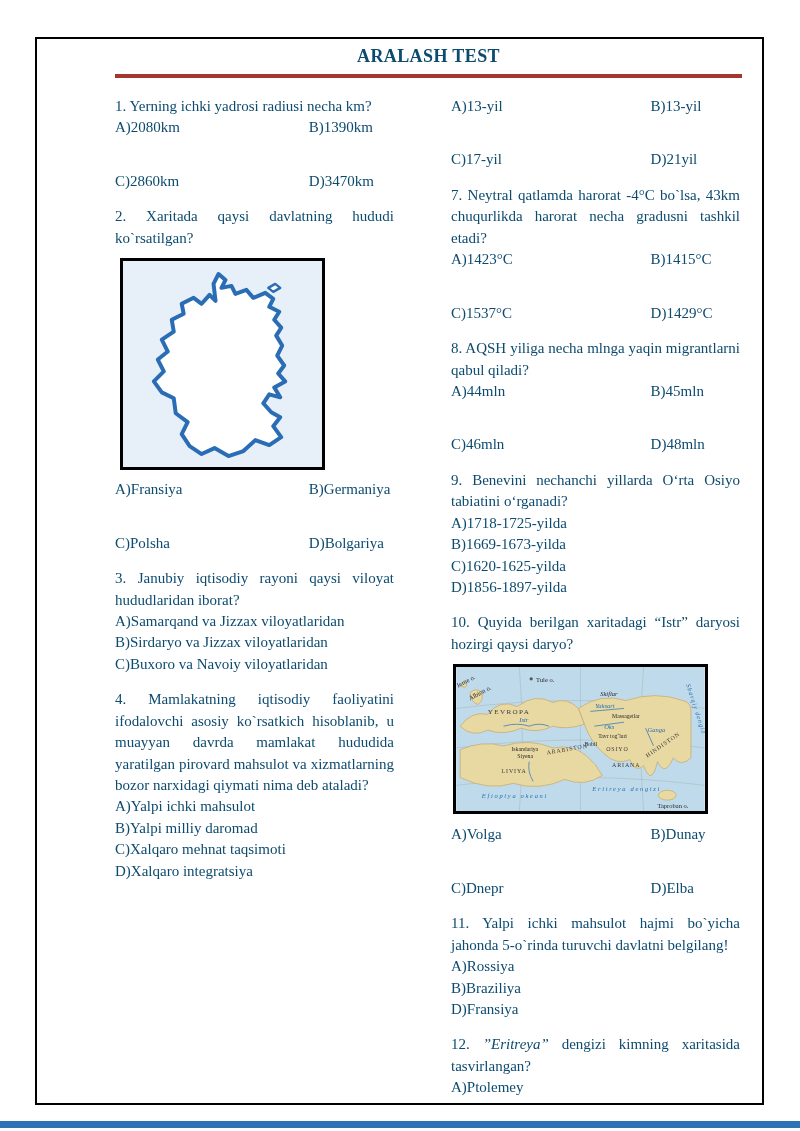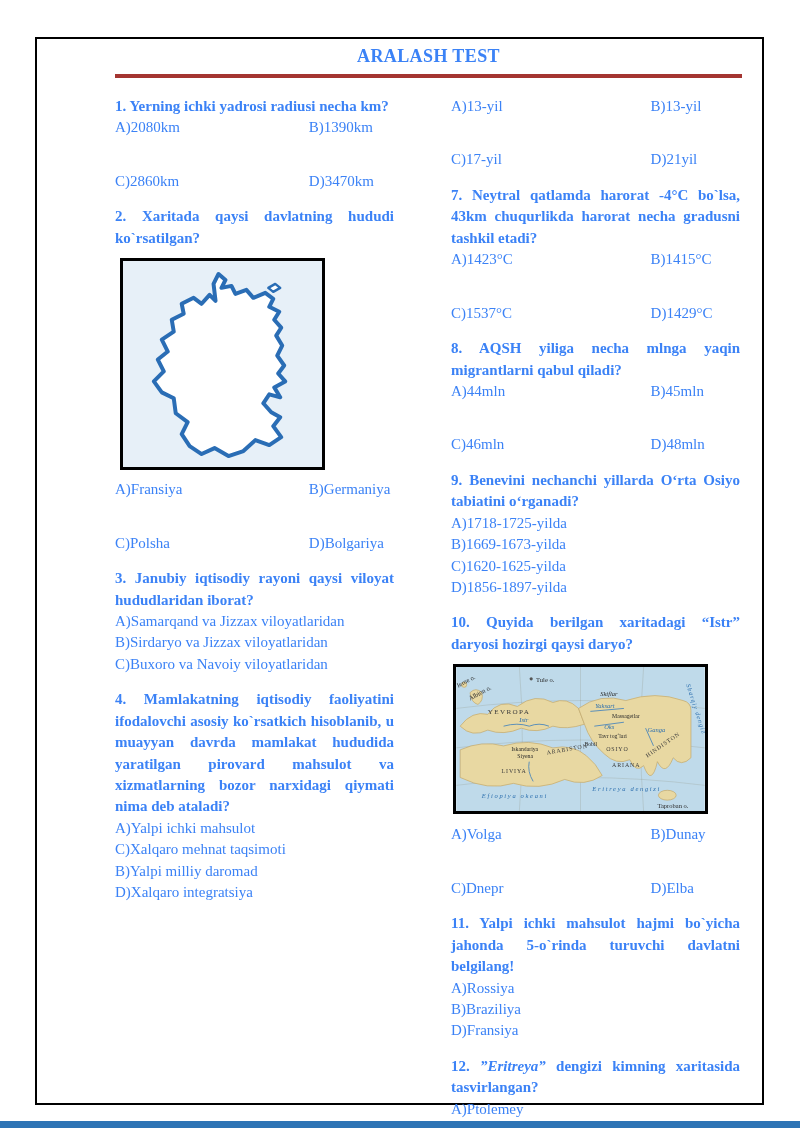--- a/index.html
+++ b/index.html
@@ -1,37 +1,37 @@
 <!DOCTYPE html>
 <html style="--rule: #A43531; --footer-bar: #2E74B5; --map-water: #BFDAEA; --map-land: #E8D8A2; --map-land-stroke: #C2A86A; --sea-label: #2C6FAE; --germany-outline: #2A6DB5; --germany-bg: #E7F0F8;"><head>
 <meta charset="utf-8">
 <style>
   * { box-sizing: border-box; }
   html,body { margin:0; padding:0; background:#ffffff; }
   .sheet {
     position:relative; width:800px; height:1131px; background:#fff;
-    font-family:"Liberation Serif","DejaVu Serif",serif; color:#3b82f6; overflow:hidden;
+    font-family:"Liberation Serif","DejaVu Serif",serif; color:#0c4a6e; overflow:hidden;
   }
   .frame {
     position:absolute; left:35px; top:37px; width:729px; height:1068px;
     border:2px solid #000;
   }
   .footer-bar {
     position:absolute; left:0; bottom:3px; width:100%; height:7px;
     background:var(--footer-bar,#2E74B5);
   }
   .content { position:absolute; left:115px; top:46px; width:627px; }
   .title { margin:0; text-align:center; font-weight:bold; font-size:18px; letter-spacing:.4px; }
   .rule { margin-top:7px; height:3px; border-top:3px solid var(--rule,#A43531); border-bottom:1px solid var(--rule,#A43531); }
   .columns { display:flex; gap:57px; margin-top:18px; }
   .col { font-size:15px; line-height:1.43; }
   .col-left  { flex:0 0 279px; width:279px; }
   .col-right { flex:0 0 289px; width:289px; }
   .q { margin-bottom:14px; }
-  .q-text { margin:0; font-weight:bold; text-align:justify; }
+  .q-text { margin:0; font-weight:normal; text-align:justify; }
   .ital { font-style:italic;margin-top:16px; }
   .ans-grid { display:grid; grid-template-columns:58% 42%;gap:32px; }
   .ans-list div { }
   .map-box { display:inline-block; line-height:0; border:3px solid #000; }
   .map-germany { margin:9px 0 9px 5px; background:var(--germany-bg,#E7F0F8); }
   .map-history { margin:9px 0 10px 2px; }
   svg text { font-family:"Liberation Serif","DejaVu Serif",serif; }
   .lbl      { font-size:6.6px; fill:#2b2b2b; }
   .lbl-sm   { font-size:5.8px; fill:#2b2b2b; }
   .lbl-it   { font-size:6.6px; fill:#2b2b2b; font-style:italic; }
@@ -91,22 +91,22 @@
             <div>A)Samarqand va Jizzax viloyatlaridan</div>
             <div>B)Sirdaryo va Jizzax viloyatlaridan</div>
             <div>C)Buxoro va Navoiy viloyatlaridan</div>
           </div>
         </div>
 
         <div class="q">
           <p class="q-text">4. Mamlakatning iqtisodiy faoliyatini ifodalovchi asosiy ko`rsatkich hisoblanib, u muayyan davrda mamlakat hududida yaratilgan pirovard mahsulot va xizmatlarning bozor narxidagi qiymati nima deb ataladi?</p>
           <div class="ans-list">
             <div>A)Yalpi ichki mahsulot</div>
+            <div>B)Yalpi milliy daromad</div>
             <div>C)Xalqaro mehnat taqsimoti</div>
-            <div>B)Yalpi milliy daromad</div>
             <div>D)Xalqaro integratsiya</div>
           </div>
         </div>
 
 
       </div>
 
       <div class="col col-right">
 
         <div class="q">

